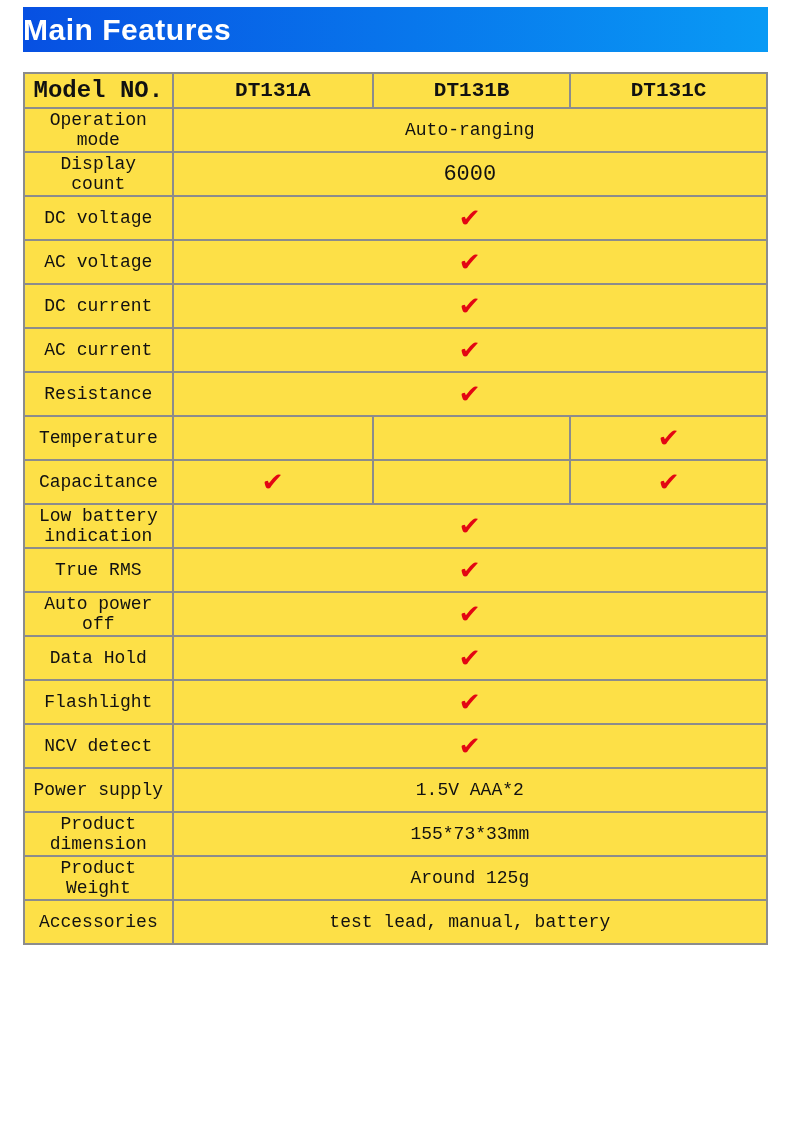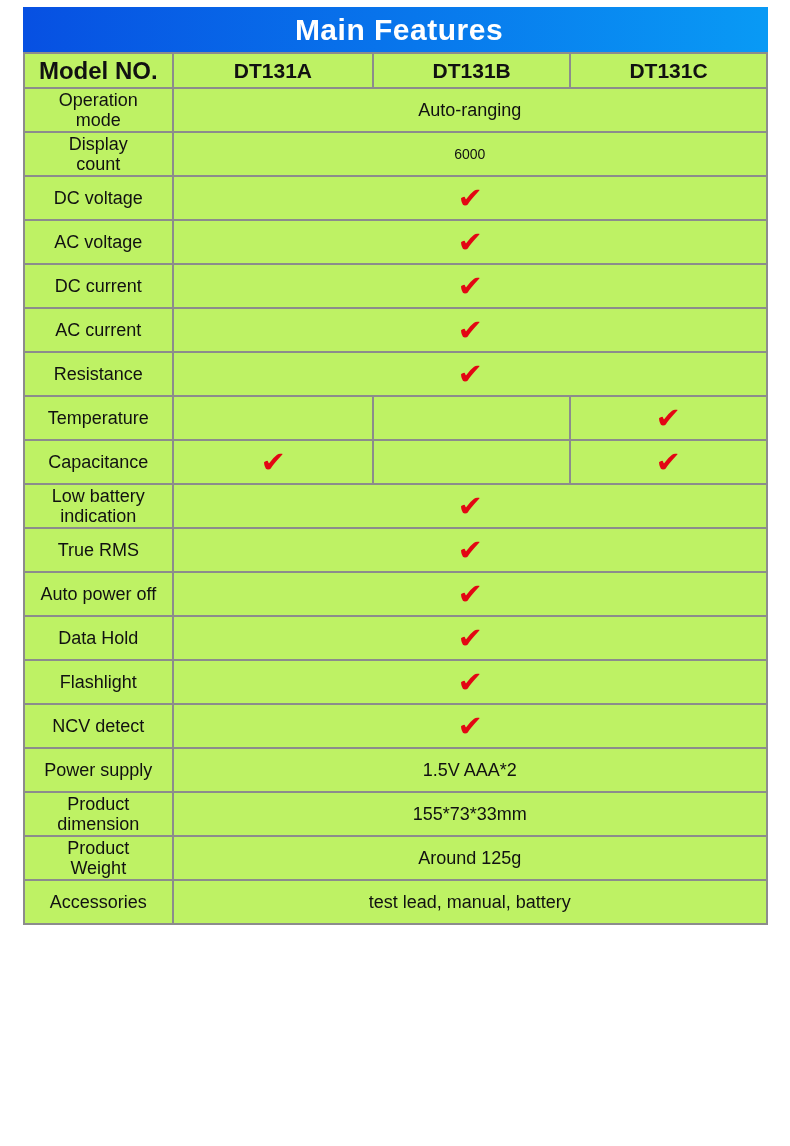--- a/index.html
+++ b/index.html
@@ -18,35 +18,34 @@
   .wrap {
     position: absolute;
     left: 23px;
     top: 7px;
     width: 745px;
   }
   .title-bar {
     height: 45px;
     display: flex;
     align-items: center;
-    justify-content: center;
-    margin-bottom: 0;
-    padding-left: 7px;
+    margin-bottom: 20px;
   }
   .title-bar .title {
     color: #ffffff;
     font-weight: bold;
     font-size: 30px;
     letter-spacing: 0.5px;
   }
   table.features {
     width: 100%;
     border-collapse: collapse;
     table-layout: fixed;
-    background: #bef264;
+    background: #fde047;
+    font-family: Liberation Mono, monospace;
   }
   table.features th,
   table.features td {
     border: 2px solid #8c8c8c;
     text-align: center;
     vertical-align: middle;
     color: #111111;
     padding: 0;
     overflow: hidden;
   }
@@ -66,21 +65,21 @@
     font-size: 18px;
   }
   td.label {
     white-space: pre-line;
     line-height: 1.12;
   }
   td.value {
     font-size: 18px;
   }
   td.value.large {
-    font-size: 14px;
+    font-size: 22px;
   }
   td.check-cell {
     line-height: 1;
   }
   .check {
     font-size: 29px;
     line-height: 1;
     display: inline-block;
     transform: scaleX(1.05);
   }

